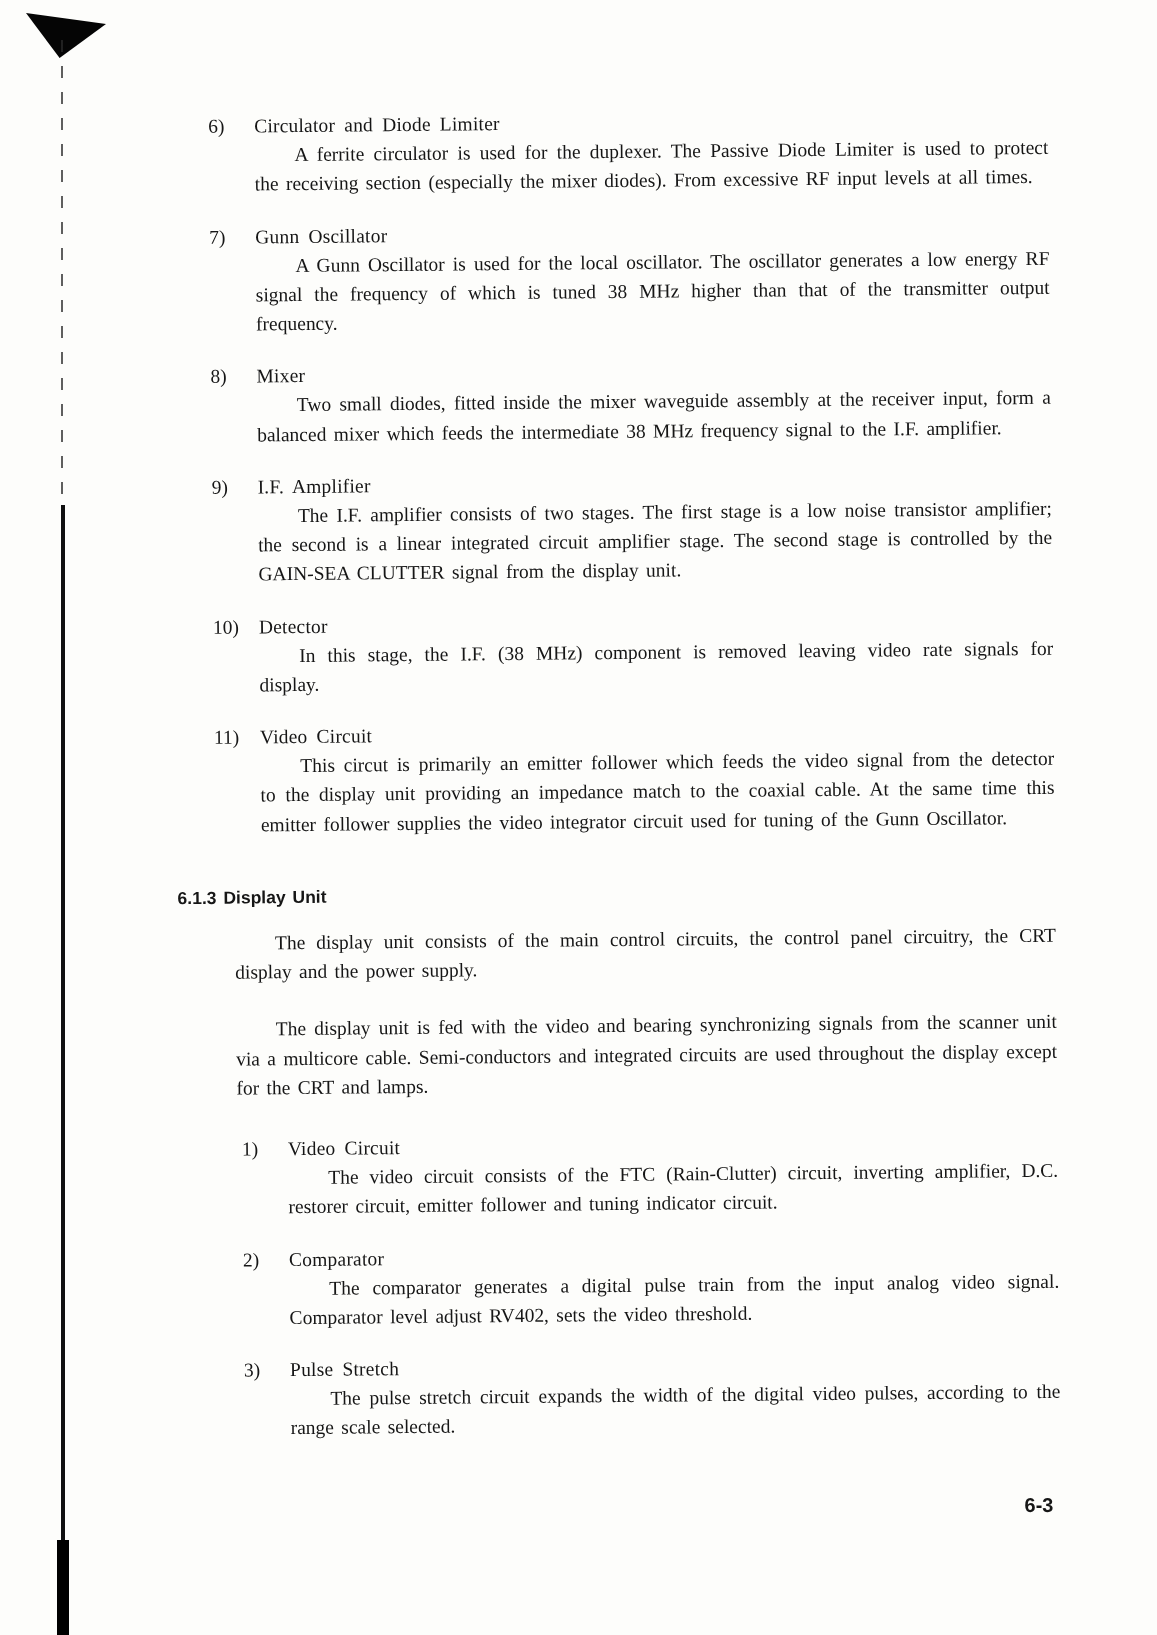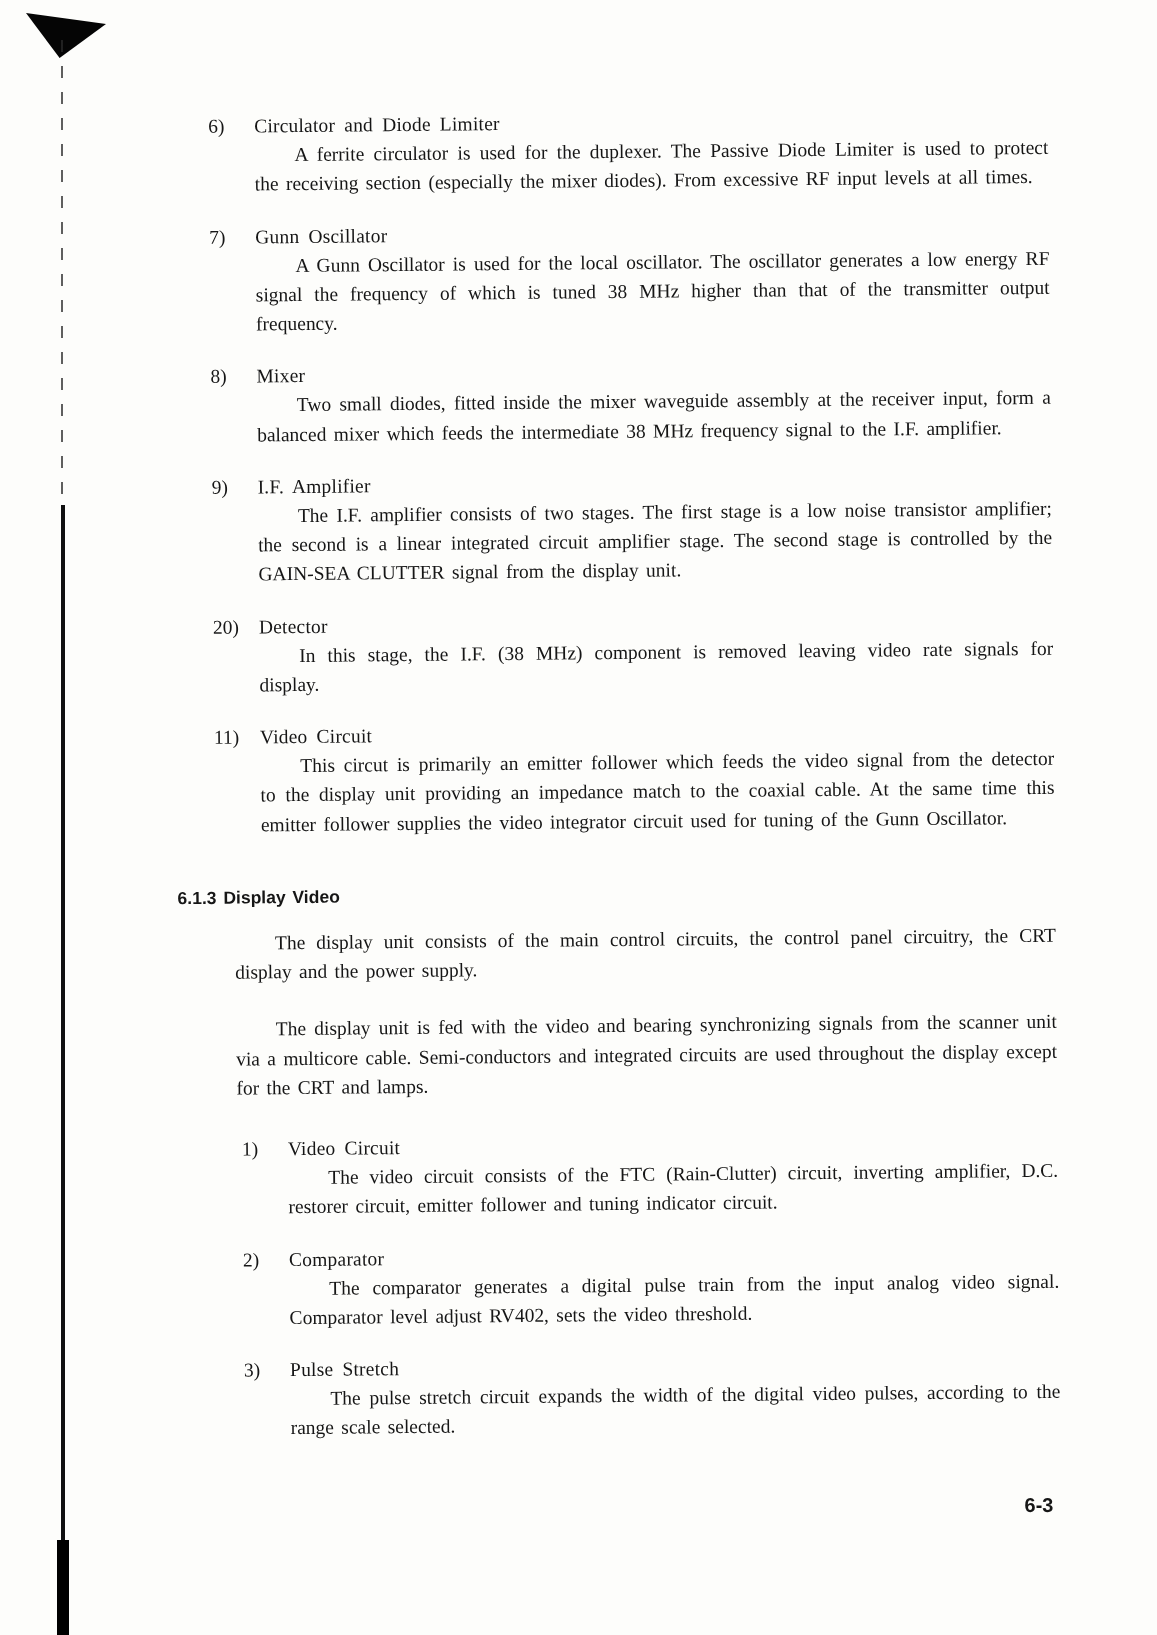--- a/index.html
+++ b/index.html
@@ -102,38 +102,38 @@
 
   <div class="num-item">
     <div class="num">9)</div>
     <div class="item-content">
       <div class="item-title">I.F. Amplifier</div>
       <div class="item-body">The I.F. amplifier consists of two stages. The first stage is a low noise transistor amplifier; the second is a linear integrated circuit amplifier stage. The second stage is controlled by the GAIN-SEA CLUTTER signal from the display unit.</div>
     </div>
   </div>
 
   <div class="num-item">
-    <div class="num">20)</div>
+    <div class="num">10)</div>
     <div class="item-content">
       <div class="item-title">Detector</div>
       <div class="item-body">In this stage, the I.F. (38 MHz) component is removed leaving video rate signals for display.</div>
     </div>
   </div>
 
   <div class="num-item">
     <div class="num">11)</div>
     <div class="item-content">
       <div class="item-title">Video Circuit</div>
       <div class="item-body">This circut is primarily an emitter follower which feeds the video signal from the detector to the display unit providing an impedance match to the coaxial cable. At the same time this emitter follower supplies the video integrator circuit used for tuning of the Gunn Oscillator.</div>
     </div>
   </div>
 
   <div class="section-heading">
     <span>6.1.3</span>
-    <span>Display Video</span>
+    <span>Display Unit</span>
   </div>
 
   <p class="section-para">The display unit consists of the main control circuits, the control panel circuitry, the CRT display and the power supply.</p>
   <p class="section-para">The display unit is fed with the video and bearing synchronizing signals from the scanner unit via a multicore cable. Semi-conductors and integrated circuits are used throughout the display except for the CRT and lamps.</p>
 
   <div class="sub-list">
 
     <div class="num-item">
       <div class="num">1)</div>
       <div class="item-content">

